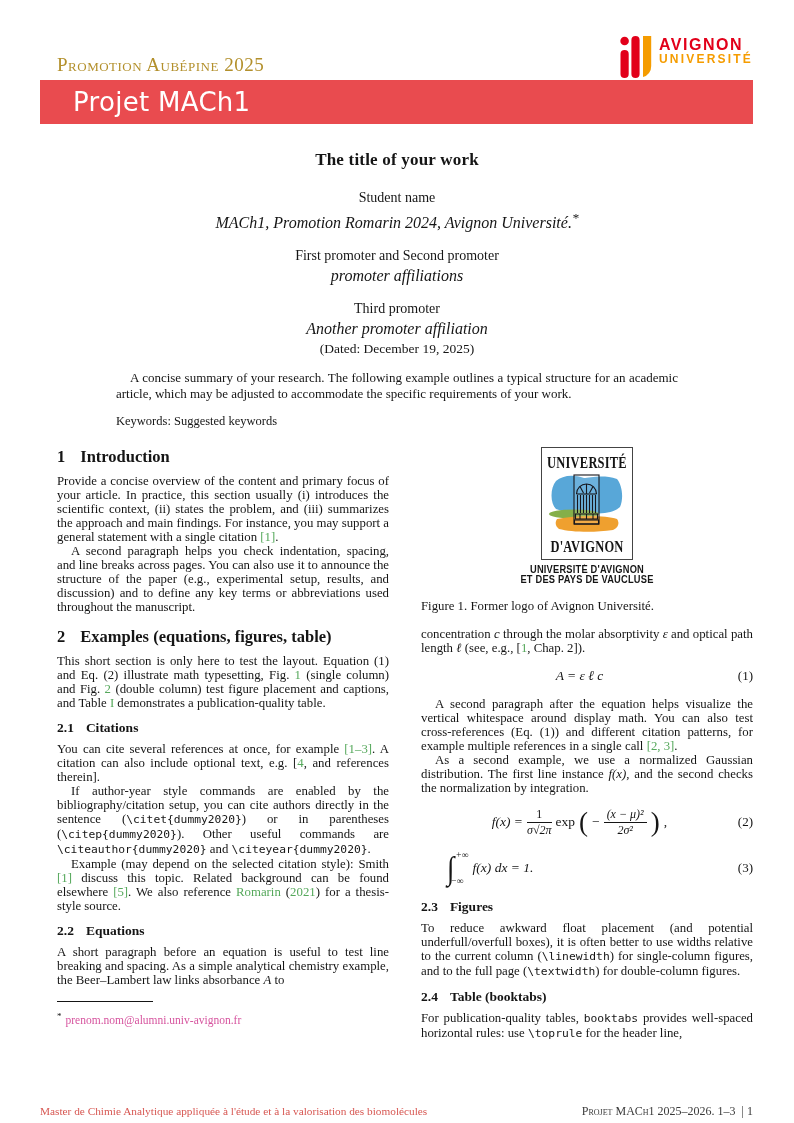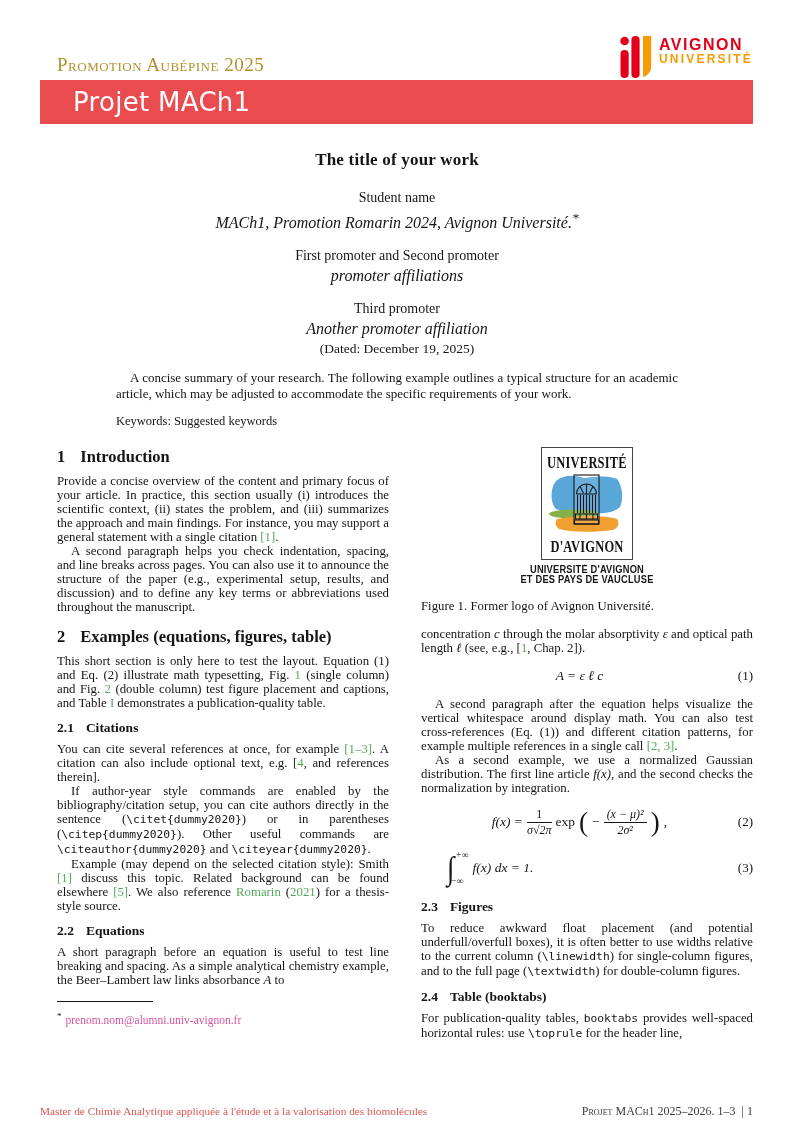--- a/index.html
+++ b/index.html
@@ -205,21 +205,21 @@
       <p class="noindent"><span>concentration </span><span class="math">c</span><span> through the molar absorptivity </span><span class="math">ε</span><span> and optical path length </span><span class="math">ℓ</span><span> (see, e.g., [</span><span class="ref">1</span><span>, Chap. 2]).</span></p>
 
       <div class="eqrow">
         <span class="eqbody">
             <span class="math">A = ε ℓ c</span>
           </span>
         <span class="eqnum">(1)</span>
       </div>
 
       <p><span>A second paragraph after the equation helps visualize the vertical whitespace around display math. You can also test cross-references (Eq. (1)) and different citation patterns, for example multiple references in a single call </span><span class="ref">[2, 3]</span><span>.</span></p>
-      <p><span>As a second example, we use a normalized Gaussian distribution. The first line article </span><span class="math">f(x)</span><span>, and the second checks the normalization by integration.</span></p>
+      <p><span>As a second example, we use a normalized Gaussian distribution. The first line instance </span><span class="math">f(x)</span><span>, and the second checks the normalization by integration.</span></p>
 
       <div class="eqrow">
         <span class="eqbody">
           <span class="math">f(x) =</span>
           <span class="frac">
               <span class="num">1</span>
               <span class="den math">σ√2π</span>
             </span>
           <span>exp</span>
           <span class="bigp">(</span>

